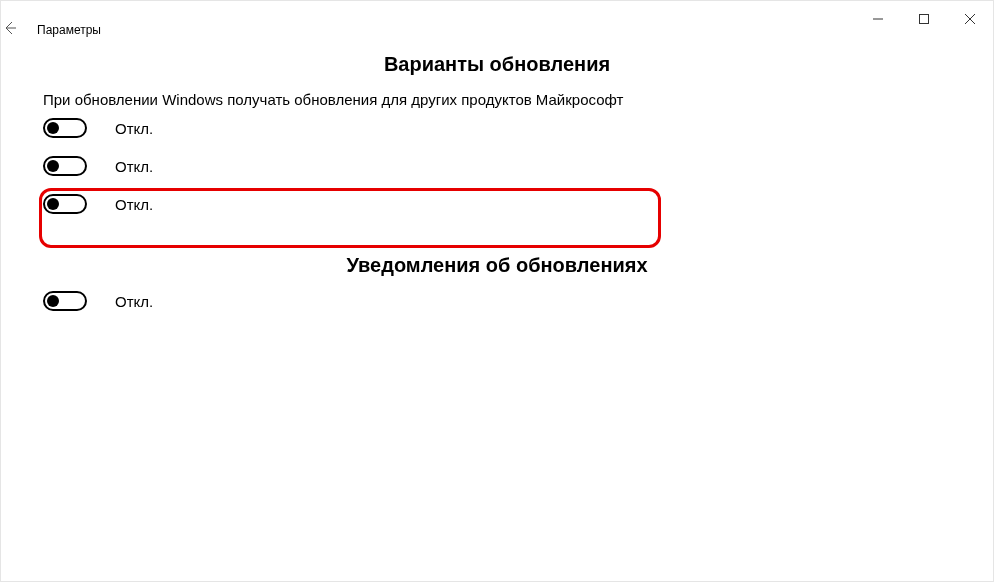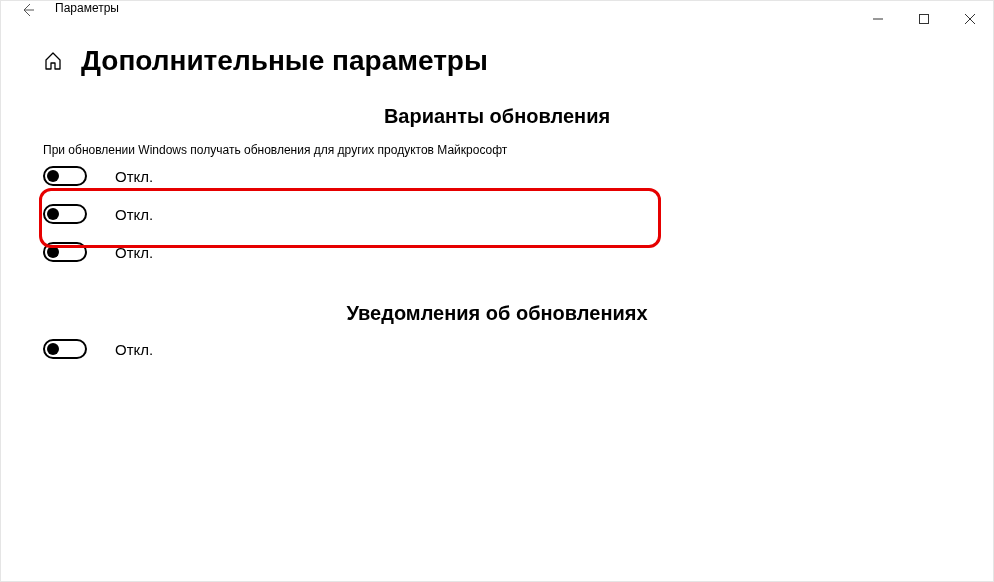--- a/index.html
+++ b/index.html
@@ -9,22 +9,22 @@
       width: 994px;
       height: 582px;
       overflow: hidden;
       position: relative;
       color: #000;
       border: 1px solid #e5e5e5;
     }
     .titlebar {
       height: 36px;
       display: flex;
-      align-items: flex-start;
-      padding-left: 18px;
+      align-items: flex-end;
+      padding-left: 0;
       position: relative;
     }
     .back-arrow {
       width: 18px;
       height: 18px;
       display: flex;
       align-items: center;
       justify-content: center;
       cursor: pointer;
       color: #555;
@@ -75,21 +75,21 @@
       font-size: 20px;
       font-weight: 600;
       margin-bottom: 14px;
       margin-top: 8px;
       text-align: center;
     }
     .setting-block {
       margin-bottom: 18px;
     }
     .setting-label {
-      font-size: 12px;
+      font-size: 15px;
       color: #000;
       margin-bottom: 8px;
       line-height: 1.35;
     }
     .toggle-row {
       display: flex;
       align-items: center;
       gap: 28px;
     }
     .toggle {
@@ -151,28 +151,20 @@
     <div class="win-btn">
       <svg width="10" height="10" viewBox="0 0 10 10">
           <line x1="0" y1="0" x2="10" y2="10" stroke="#333" stroke-width="1"></line>
           <line x1="10" y1="0" x2="0" y2="10" stroke="#333" stroke-width="1"></line>
         </svg>
     </div>
   </div>
 </div>
 
 <div class="content">
-  <div class="header-row">
-    <div class="home-icon">
-      <svg width="20" height="20" viewBox="0 0 20 20">
-          <path d="M3 9 L10 2 L17 9 L17 18 L12 18 L12 12 L8 12 L8 18 L3 18 Z" stroke="#000" stroke-width="1.3" fill="none" stroke-linejoin="round"></path>
-        </svg>
-    </div>
-    <h1 class="page-title">Дополнительные параметры</h1>
-  </div>
 
   <h2 class="section-title">Варианты обновления</h2>
 
   <div class="setting-block">
     <div class="setting-label">При обновлении Windows получать обновления для других продуктов Майкрософт</div>
     <div class="toggle-row">
       <div class="toggle">
           <div class="toggle-knob"></div>
         </div>
       <span class="toggle-state">Откл.</span>

